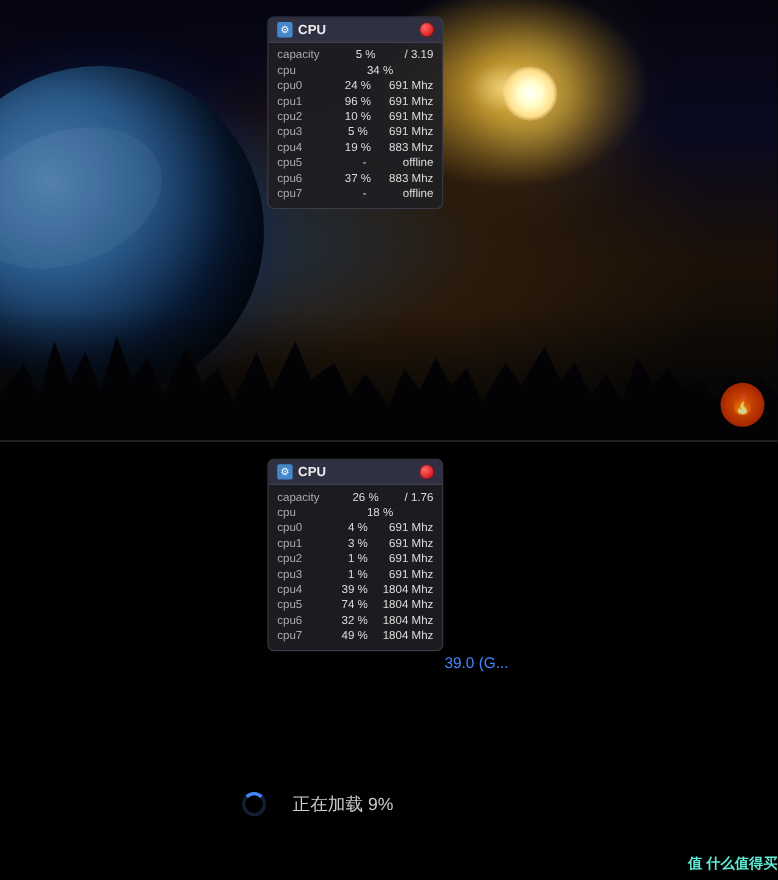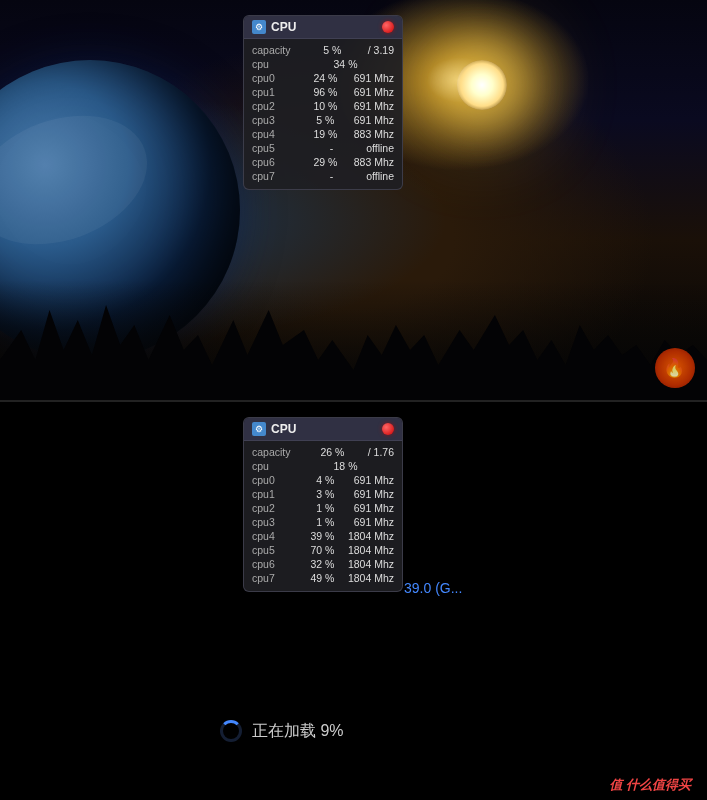--- a/index.html
+++ b/index.html
@@ -187,21 +187,21 @@
       text-align: right;
     }
 
     
     .loading-area {
       position: absolute;
       bottom: 60px;
       left: 220px;
       display: flex;
       align-items: center;
-      gap: 10px;
+      gap: 24px;
     }
 
     .loading-spinner {
       width: 22px;
       height: 22px;
       border: 3px solid rgba(100,150,255,0.2);
       border-top: 3px solid #4488ff;
       border-radius: 50%;
       animation: spin 1s linear infinite;
     }
@@ -212,42 +212,41 @@
     }
 
     .loading-text {
       color: #ccc;
       font-size: 16px;
     }
 
     
     .overlay-text {
       position: absolute;
-      top: 178px;
+      top: 192px;
       left: 404px;
       color: #4488ff;
       font-size: 14px;
     }
 
     
     .divider {
       width: 707px;
       height: 2px;
       background: #222;
     }
 
     
     .watermark {
       position: absolute;
       bottom: 8px;
-      right: 16px;
-      color: #ef4444;
+      right: 0;
+      color: #5eead4;
       font-size: 13px;
       font-weight: bold;
-      font-style: italic;
     }
   </style>
 </head>
 <body>
 
 <div class="top-panel">
   <div class="top-bg"></div>
   <div class="planet"></div>
   <div class="sun-glow"></div>
   <div class="trees"></div>
@@ -297,21 +296,21 @@
           <span class="value">19 %</span>
           <span class="value">883 Mhz</span>
         </div>
         <div class="cpu-row">
           <span class="label">cpu5</span>
           <span class="value">-</span>
           <span class="value">offline</span>
         </div>
         <div class="cpu-row">
           <span class="label">cpu6</span>
-          <span class="value">29 %</span>
+          <span class="value">37 %</span>
           <span class="value">883 Mhz</span>
         </div>
         <div class="cpu-row">
           <span class="label">cpu7</span>
           <span class="value">-</span>
           <span class="value">offline</span>
         </div>
       </div>
   </div>
 
@@ -361,21 +360,21 @@
           <span class="value">1 %</span>
           <span class="value">691 Mhz</span>
         </div>
         <div class="cpu-row">
           <span class="label">cpu4</span>
           <span class="value">39 %</span>
           <span class="value">1804 Mhz</span>
         </div>
         <div class="cpu-row">
           <span class="label">cpu5</span>
-          <span class="value">70 %</span>
+          <span class="value">74 %</span>
           <span class="value">1804 Mhz</span>
         </div>
         <div class="cpu-row">
           <span class="label">cpu6</span>
           <span class="value">32 %</span>
           <span class="value">1804 Mhz</span>
         </div>
         <div class="cpu-row">
           <span class="label">cpu7</span>
           <span class="value">49 %</span>

